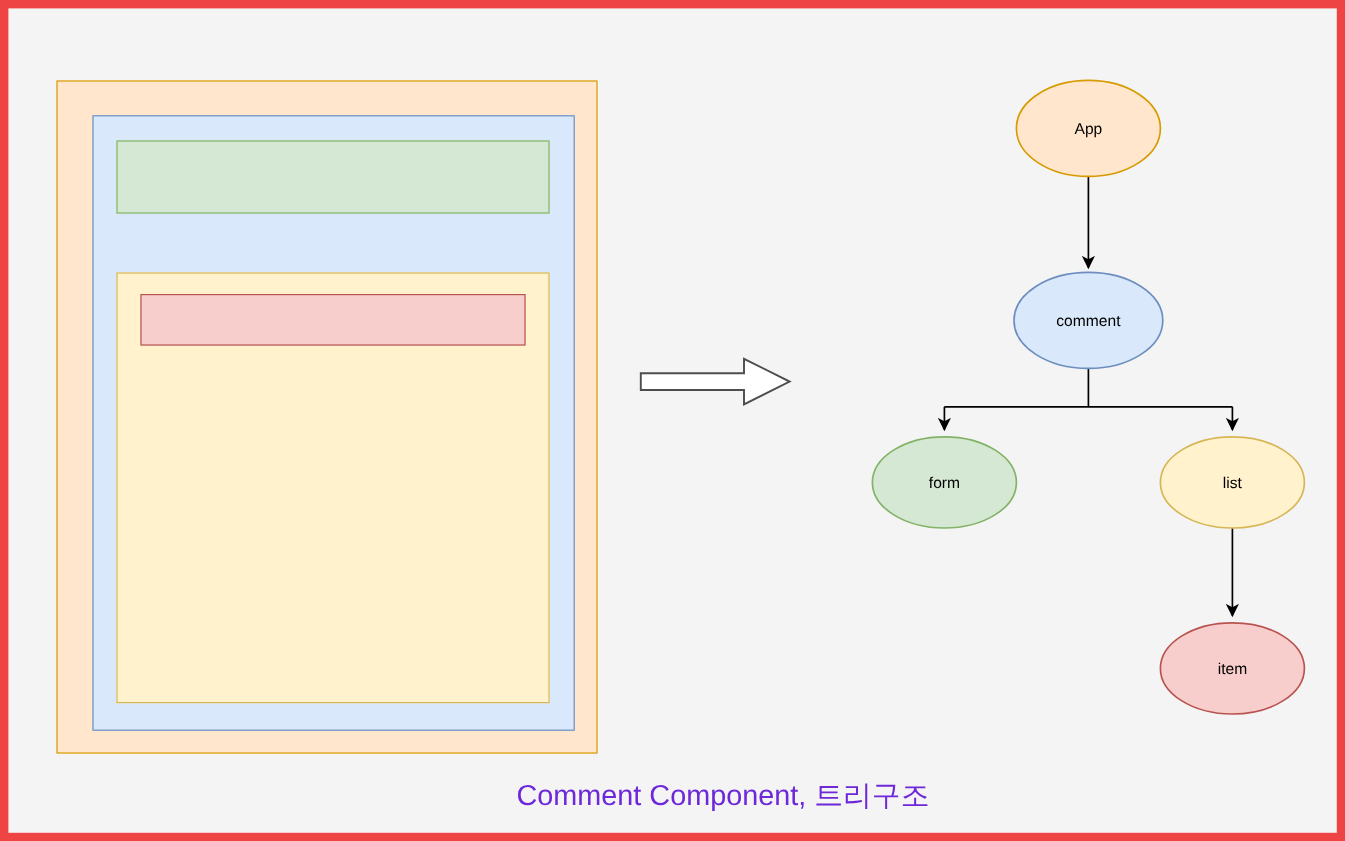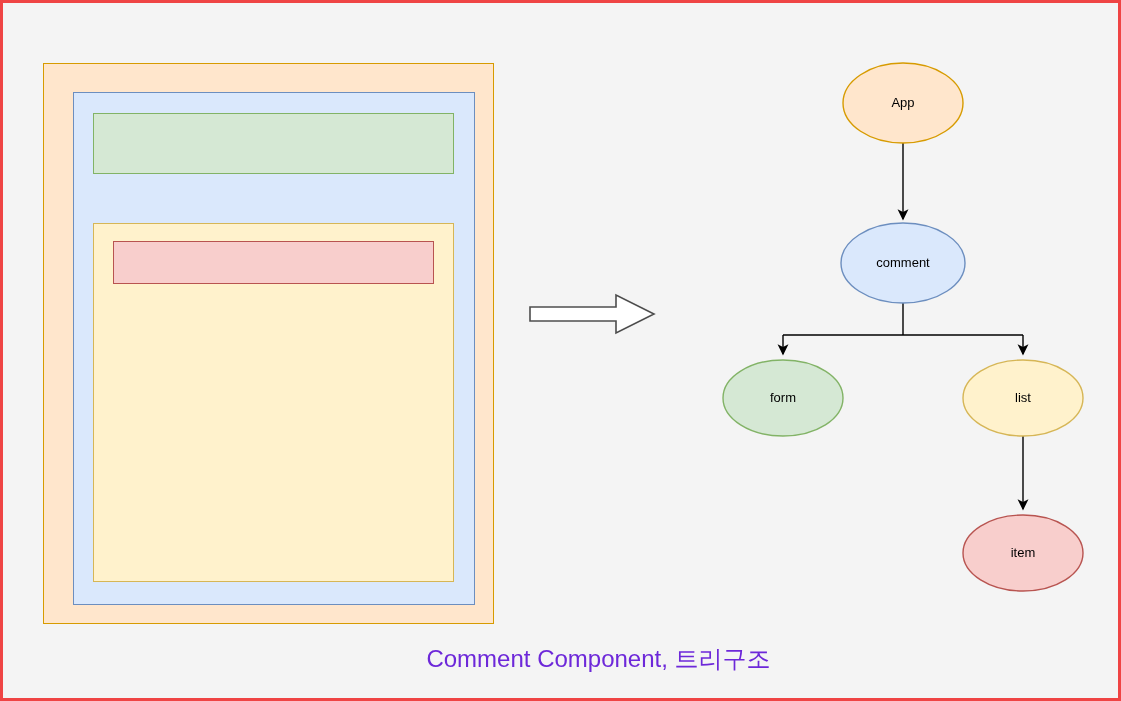--- a/index.html
+++ b/index.html
@@ -9,21 +9,21 @@
   }
   body {
     font-family: "Liberation Sans", sans-serif;
   }
   #canvas {
     position: relative;
     width: 1121px;
     height: 701px;
     background: #f4f4f4;
     box-sizing: border-box;
-    border: 3px solid #ef4444;
+    border: 7px solid #ef4444;
     overflow: hidden;
   }
 
   
   .boxwrap { position: absolute; }
   .nbox {
     position: absolute;
     box-sizing: border-box;
     border-width: 1px;
     border-style: solid;

